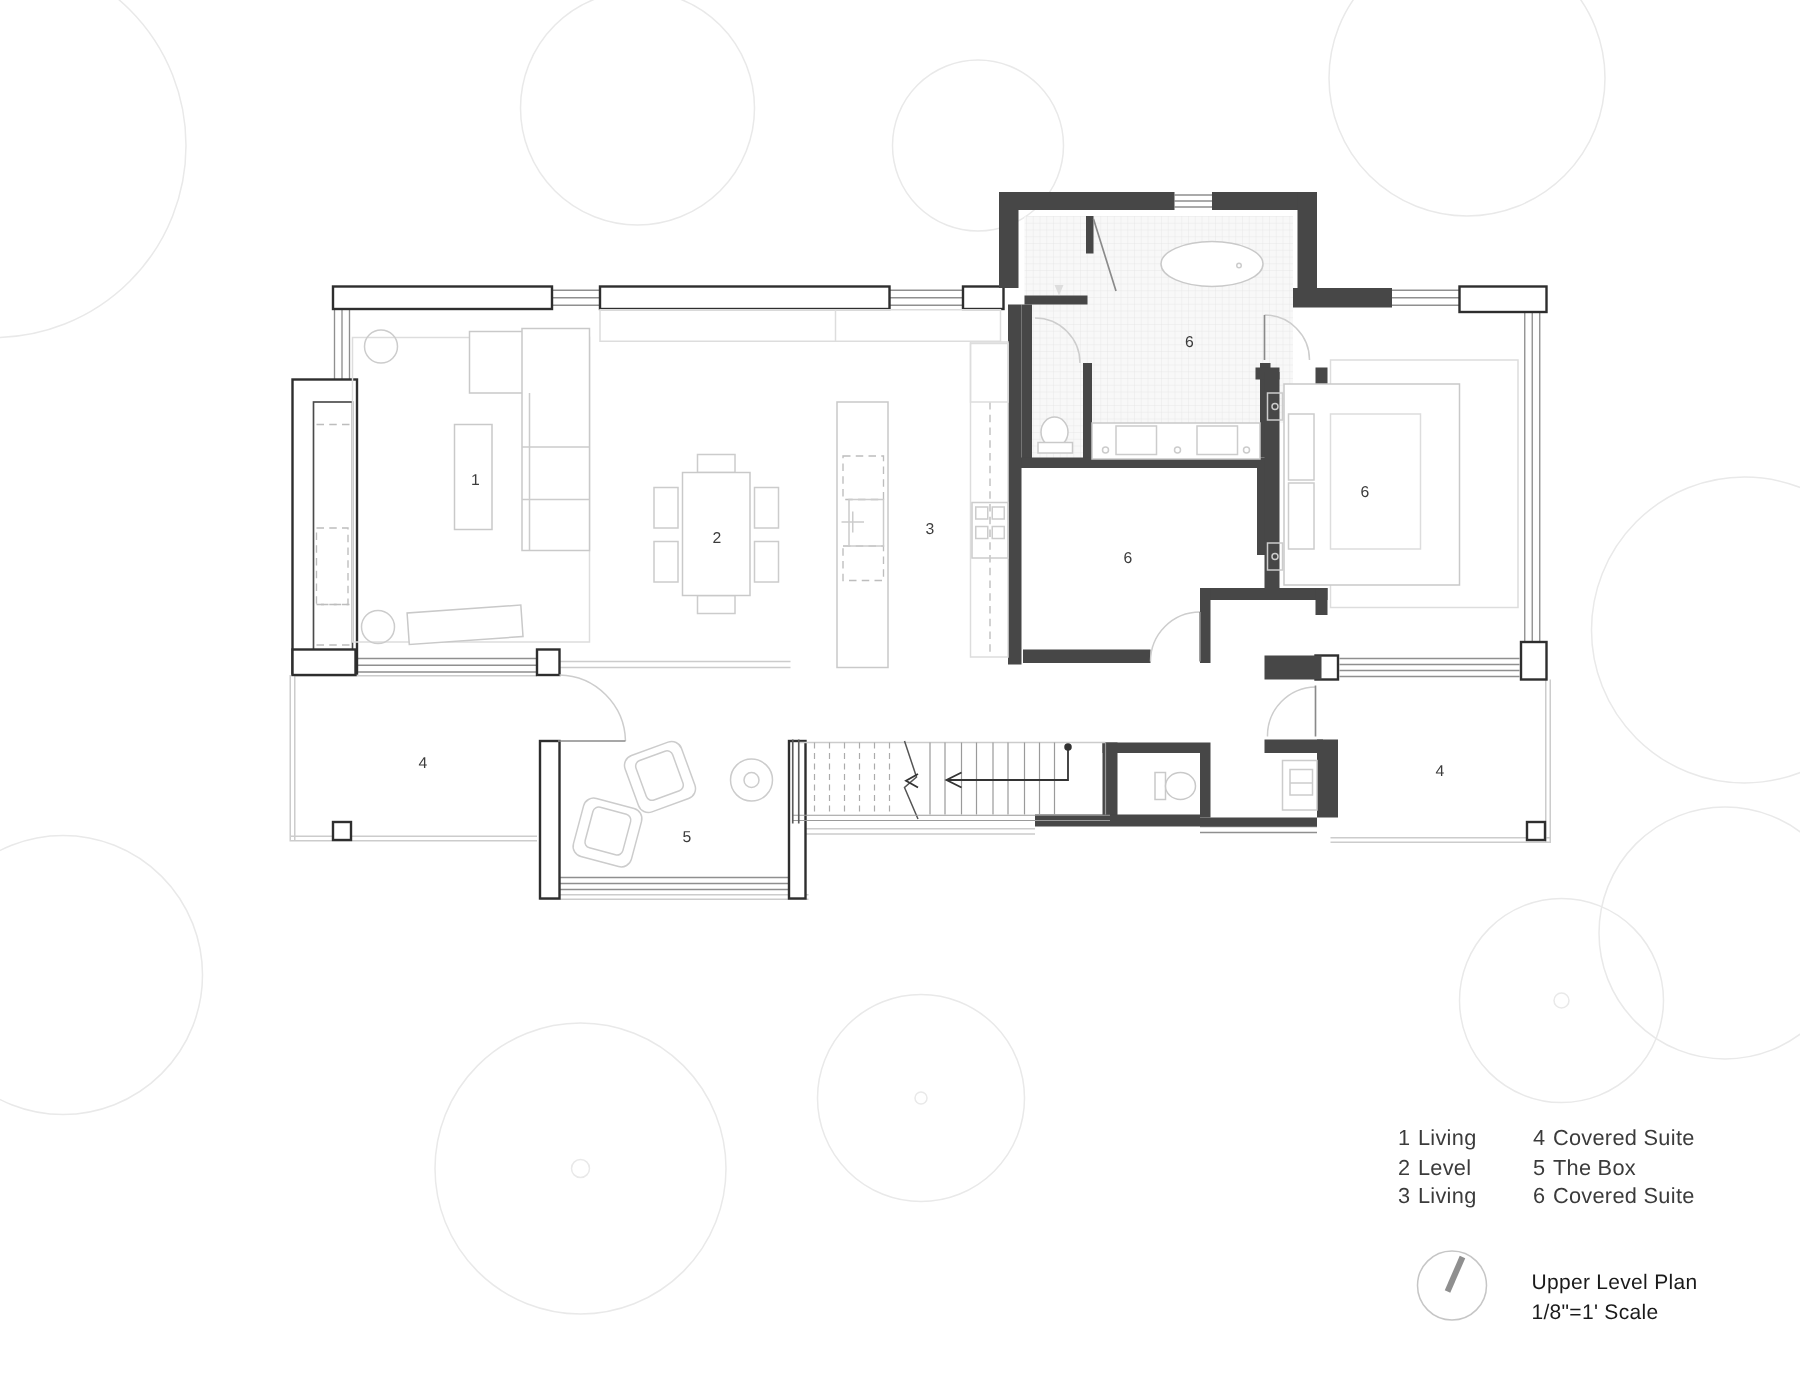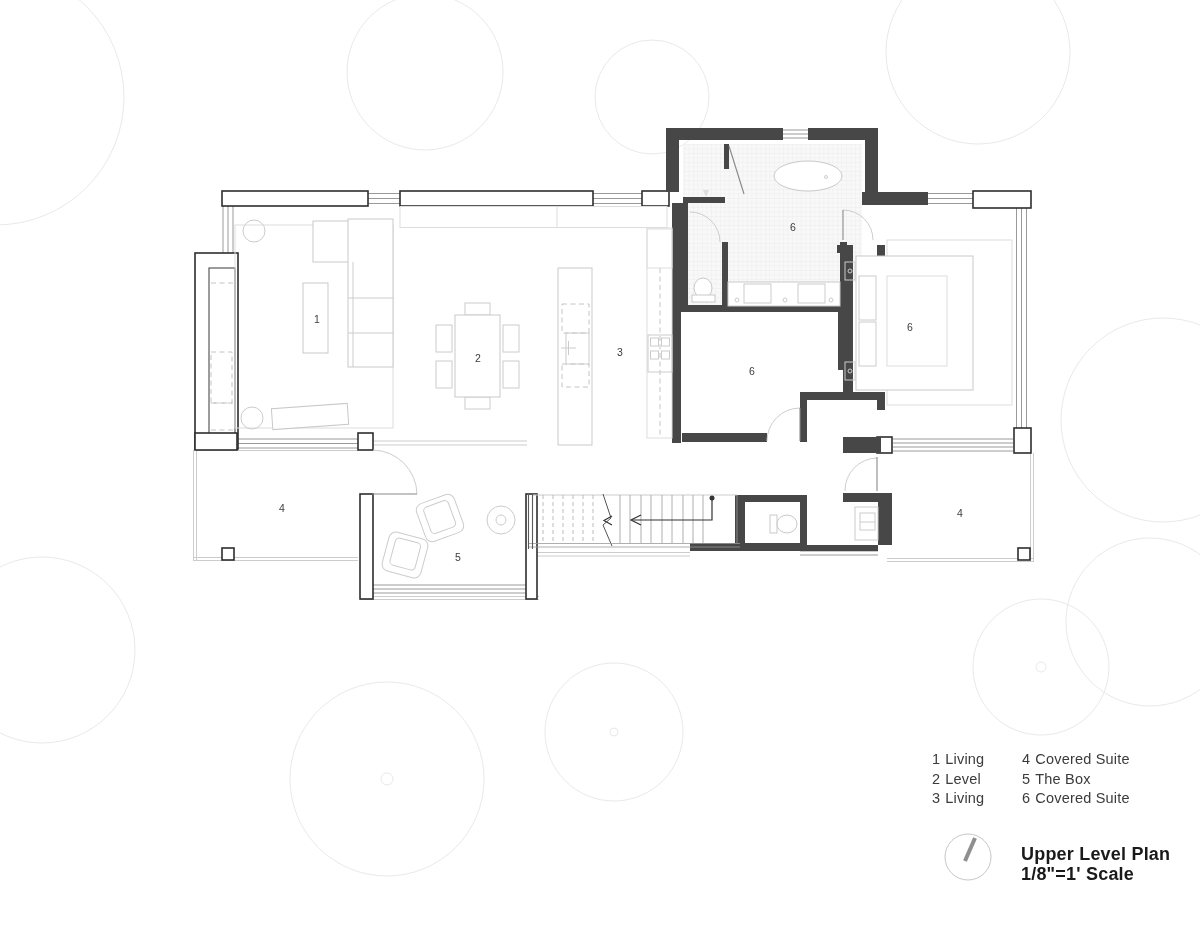--- a/index.html
+++ b/index.html
@@ -23,21 +23,21 @@
   .treadd{stroke:#ababab;stroke-width:0.8;stroke-dasharray:4 3;}
   .tree{stroke:#e9e9e9;stroke-width:1;fill:none;}
   .arrow{stroke:#333333;stroke-width:1.2;fill:none;}
   .rl{font-family:"Liberation Sans",sans-serif;font-size:10.5px;fill:#3c3c3c;text-anchor:middle;}
 
   .legend{position:absolute;left:932px;top:750px;color:#3b3b3b;font-size:14.5px;letter-spacing:.2px;}
   .legend .cols{display:flex;}
   .legend .col1{width:90px;}
   .legend .row{line-height:19.5px;white-space:nowrap;}
   .legend .num{margin-right:5px;}
-  .titleblock{position:absolute;left:1021px;top:845px;color:#1a1a1a;font-weight:bold;font-size:18px;line-height:19.5px;letter-spacing:.2px;}
+  .titleblock{position:absolute;left:1021px;top:845px;color:#1a1a1a;font-weight:normal;font-size:14px;line-height:19.5px;letter-spacing:.2px;}
   .compass{position:absolute;left:940px;top:830px;}
 </style>
 </head>
 <body>
 
 <div class="stage">
 
 <svg class="plan" width="1200" height="927" viewBox="0 0 1200 927">
   <defs>
     <pattern id="tile" width="4.5" height="4.5" patternUnits="userSpaceOnUse">

